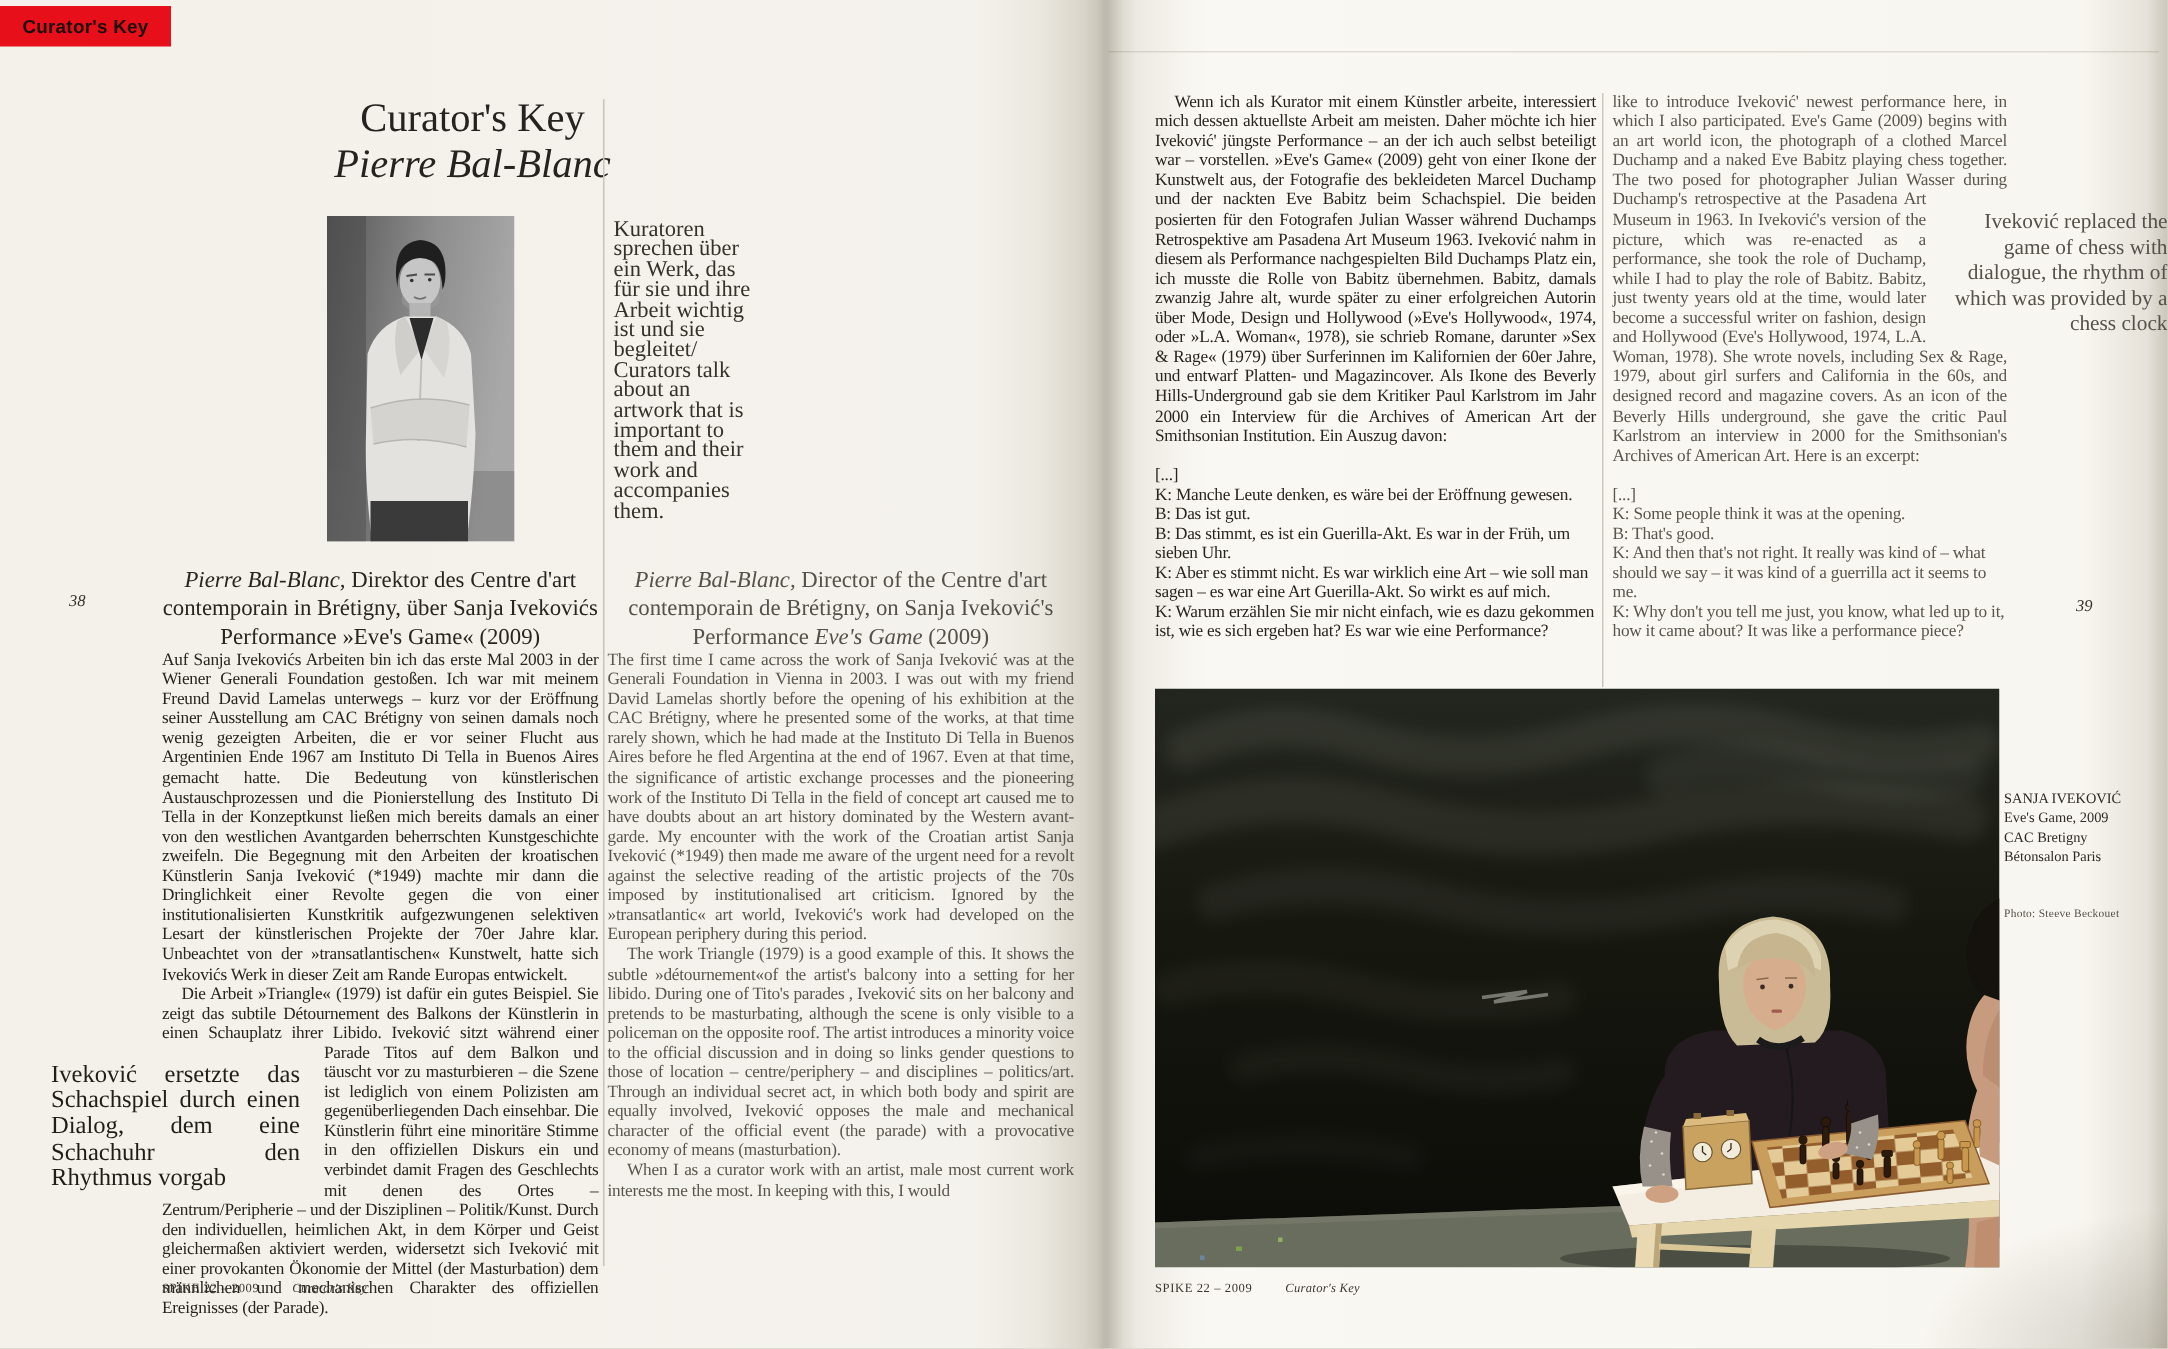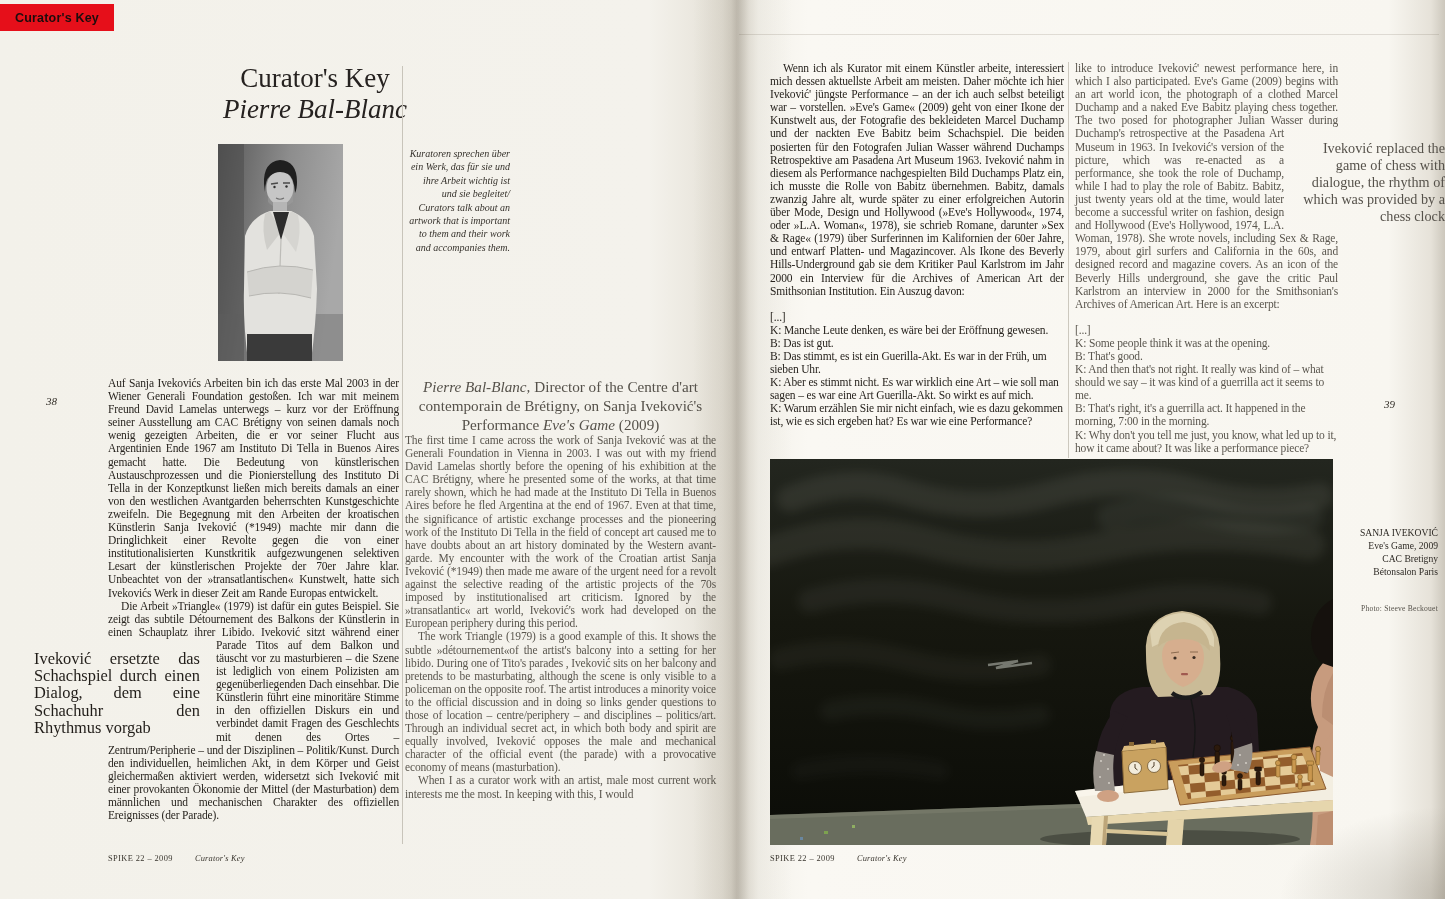--- a/index.html
+++ b/index.html
@@ -26,22 +26,22 @@
     font-size:12.5px;color:#1d0d0d;letter-spacing:.2px}
 
   .masthead{position:absolute;left:165px;top:63px;width:300px;text-align:center;
     font-size:27px;line-height:31px;color:#262220}
   .masthead .author{font-style:italic;display:block}
 
   .v-rule-left{position:absolute;left:402px;top:66px;width:1px;height:778px;background:#c8c4ba}
   .v-rule-right{position:absolute;left:1068px;top:62px;width:1px;height:396px;background:#ccc8be}
 
   .portrait{position:absolute;left:218px;top:144px;width:125px;height:217px}
-  .intro-caption{position:absolute;left:409px;top:147px;width:101px;font-style:italic;
-    font-size:10px;line-height:13.4px;color:#35312b;text-align:right}
+  .intro-caption{position:absolute;left:409px;top:147px;width:101px;
+    font-size:15px;line-height:13.4px;color:#35312b;text-align:left}
 
   .pagenum{position:absolute;font-style:italic;font-size:11px;color:#35312b}
   .pagenum-38{left:46px;top:395px}
   .pagenum-39{left:1384px;top:398px}
 
   .col{position:absolute;font-size:11.5px;line-height:13.1px;text-align:justify;
     letter-spacing:-0.15px}
   .col p{margin:0;hyphens:auto;-webkit-hyphens:auto}
   .col p.indent{text-indent:13px}
   .col-heading{text-align:center;font-size:15.2px;line-height:19px;margin:0 0 9px 0;
@@ -63,21 +63,21 @@
     font-size:14.2px;line-height:17px;color:#55514a;letter-spacing:0;text-indent:0}
   .sp-r1{float:right;width:1px;height:77px;margin-right:-1px}
   .sp-r2{float:right;clear:right;width:47px;height:90px;margin-left:7px}
 
   .interview{margin-top:13px}
   .interview p{text-align:left;hyphens:none}
 
   .photo{position:absolute;left:770px;top:459px;width:563px;height:386px}
   .photo svg{display:block}
 
-  .photo-caption{position:absolute;left:1336px;top:526px;width:102px;text-align:right;
+  .photo-caption{position:absolute;left:1336px;top:526px;width:102px;text-align:left;
     font-size:9.6px;line-height:13px;color:#2e2a25}
   .photo-caption .work{}
   .photo-caption .credit{display:block;margin-top:24px;font-size:7.6px;color:#55514a;letter-spacing:.2px}
 
   .footer{position:absolute;top:854px;font-size:8.4px;letter-spacing:.4px;color:#3a362f}
   .footer .sec{font-style:italic;margin-left:22px;letter-spacing:.2px}
   .footer-left{left:108px}
   .footer-right{left:770px}
 </style>
 </head>
@@ -135,20 +135,21 @@
     <rect x="29" y="190" width="65" height="27" fill="#3a3a3a"></rect>
   </svg>
 </div>
 
 <div class="intro-caption">Kuratoren sprechen über ein Werk, das für sie und ihre Arbeit wichtig ist und sie begleitet/ Curators talk about an artwork that is important to them and their work and accompanies them.</div>
 
 <div class="pagenum pagenum-38">38</div>
 <div class="pagenum pagenum-39">39</div>
 
 <div class="col col-de-left" lang="de">
+  <p class="col-heading"><span class="it">Pierre Bal-Blanc,</span><span> Direktor des Centre d'art contemporain in Brétigny, über Sanja Ivekovićs Performance »Eve's Game« (2009)</span></p>
   <p>Auf Sanja Ivekovićs Arbeiten bin ich das erste Mal 2003 in der Wiener Generali Foundation gestoßen. Ich war mit meinem Freund David Lamelas unterwegs – kurz vor der Eröffnung seiner Ausstellung am CAC Brétigny von seinen damals noch wenig gezeigten Arbeiten, die er vor seiner Flucht aus Argentinien Ende 1967 am Instituto Di Tella in Buenos Aires gemacht hatte. Die Bedeutung von künstlerischen Austauschprozessen und die Pionierstellung des Instituto Di Tella in der Konzeptkunst ließen mich bereits damals an einer von den westlichen Avantgarden beherrschten Kunstgeschichte zweifeln. Die Begegnung mit den Arbeiten der kroatischen Künstlerin Sanja Iveković (*1949) machte mir dann die Dringlichkeit einer Revolte gegen die von einer institutionalisierten Kunstkritik aufgezwungenen selektiven Lesart der künstlerischen Projekte der 70er Jahre klar. Unbeachtet von der »transatlantischen« Kunstwelt, hatte sich Ivekovićs Werk in dieser Zeit am Rande Europas entwickelt.</p>
   <p class="indent rel">
     <span class="sp-l1"></span>
     <span class="sp-l2"></span>
     <span class="pq-de">Iveković ersetzte das Schachspiel durch einen Dialog, dem eine Schachuhr den Rhythmus vorgab</span>
     <span>Die Arbeit »Triangle« (1979) ist dafür ein gutes Beispiel. Sie zeigt das subtile Détournement des Balkons der Künstlerin in einen Schauplatz ihrer Libido. Iveković sitzt während einer Parade Titos auf dem Balkon und täuscht vor zu masturbieren – die Szene ist lediglich von einem Polizisten am gegenüberliegenden Dach einsehbar. Die Künstlerin führt eine minoritäre Stimme in den offiziellen Diskurs ein und verbindet damit Fragen des Geschlechts mit denen des Ortes – Zentrum/Peripherie – und der Disziplinen – Politik/Kunst. Durch den individuellen, heimlichen Akt, in dem Körper und Geist gleichermaßen aktiviert werden, widersetzt sich Iveković mit einer provokanten Ökonomie der Mittel (der Masturbation) dem männlichen und mechanischen Charakter des offiziellen Ereignisses (der Parade).</span>
   </p>
 </div>
 
 <div class="col col-en-left" lang="en">
@@ -179,21 +180,20 @@
     <span class="sp-r1"></span>
     <span class="sp-r2"></span>
     <span class="pq-en">Iveković replaced the game of chess with dialogue, the rhythm of which was provided by a chess clock</span>
     <span>like to introduce Iveković' newest performance here, in which I also participated. Eve's Game (2009) begins with an art world icon, the photograph of a clothed Marcel Duchamp and a naked Eve Babitz playing chess together. The two posed for photographer Julian Wasser during Duchamp's retrospective at the Pasadena Art Museum in 1963. In Iveković's version of the picture, which was re-enacted as a performance, she took the role of Duchamp, while I had to play the role of Babitz. Babitz, just twenty years old at the time, would later become a successful writer on fashion, design and Hollywood (Eve's Hollywood, 1974, L.A. Woman, 1978). She wrote novels, including Sex &amp; Rage, 1979, about girl surfers and California in the 60s, and designed record and magazine covers. As an icon of the Beverly Hills underground, she gave the critic Paul Karlstrom an interview in 2000 for the Smithsonian's Archives of American Art. Here is an excerpt:</span>
   </p>
   <div class="interview">
     <p>[...]</p>
     <p>K: Some people think it was at the opening.</p>
     <p>B: That's good.</p>
     <p>K: And then that's not right. It really was kind of – what should we say – it was kind of a guerrilla act it seems to me.</p>
-    <p>B: That's right, it's a guerrilla act. It happened in the morning, 7:00 in the morning.</p>
     <p>K: Why don't you tell me just, you know, what led up to it, how it came about? It was like a performance piece?</p>
   </div>
 </div>
 
 <div class="photo">
   <svg viewBox="0 0 563 386" width="563" height="386">
     <defs>
       <filter id="blur6" x="-20%" y="-20%" width="140%" height="140%">
           <feGaussianBlur stdDeviation="5"></feGaussianBlur>
         </filter>

